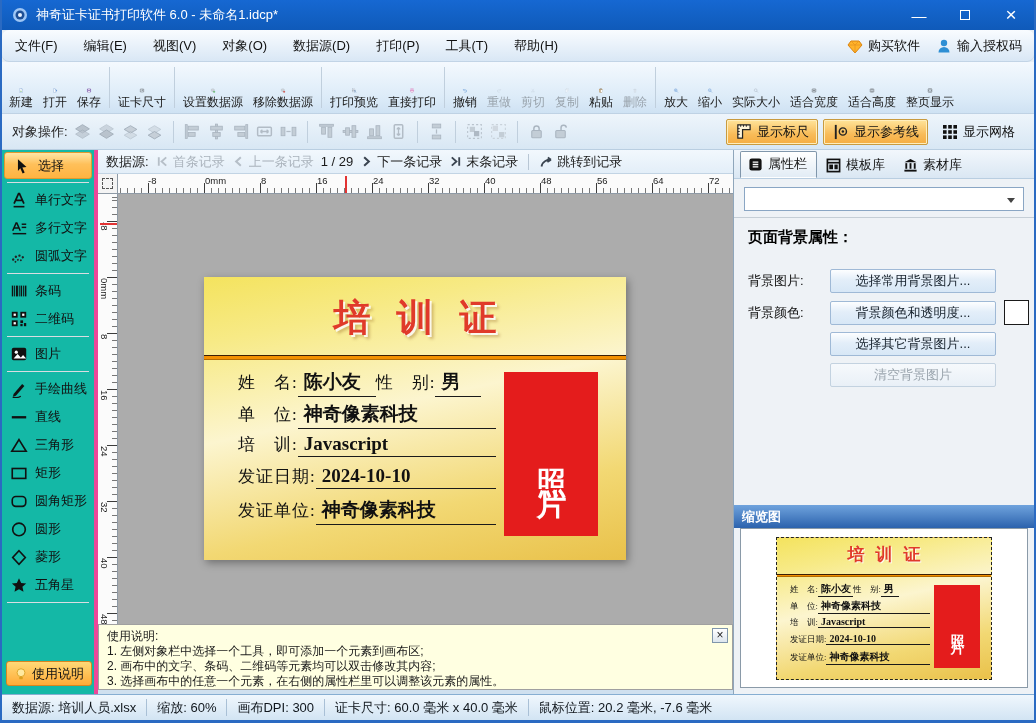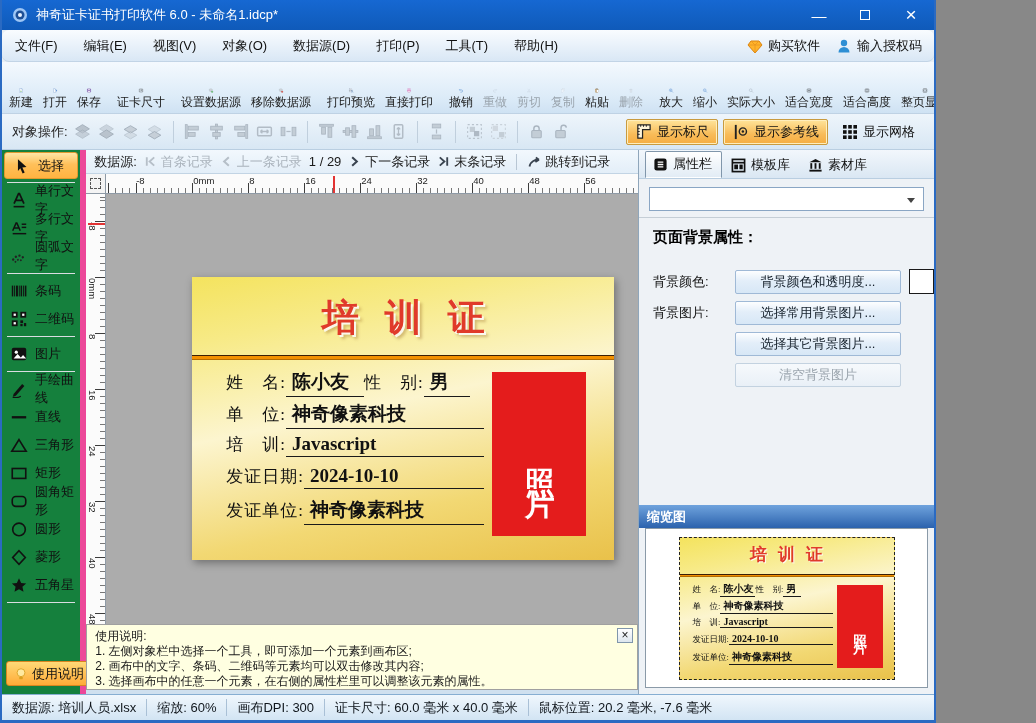--- a/index.html
+++ b/index.html
@@ -1,17 +1,17 @@
 <!DOCTYPE html>
 <html><head>
 <meta charset="utf-8">
 <style>
   * { box-sizing: border-box; margin: 0; padding: 0; }
   body { font-family: "Liberation Sans", "DejaVu Sans", sans-serif; background:#888; }
-  .window { width:936px; height:723px; position:relative; background:#e8eef4;
+  .window { width:1036px; height:723px; position:relative; background:#e8eef4;
             border-left:2px solid #2a6ac2; border-right:2px solid #2a6ac2; border-bottom:3px solid #2a6ac2; overflow:hidden; }
 
   
   .titlebar { height:30px; background:linear-gradient(#1668d2,#0f5ab9); display:flex; align-items:center; color:#fff; font-size:13px; }
   .titlebar .appicon { width:16px; height:16px; margin:0 8px 0 10px; }
   .wbtns { margin-left:auto; display:flex; height:100%; }
   .wbtn { width:46px; display:flex; align-items:center; justify-content:center; color:#fff; font-size:15px; }
   .wbtn .maxbox { width:10px; height:10px; border:1.4px solid #fff; display:block; }
 
   
@@ -33,21 +33,21 @@
   .osep { width:1px; height:22px; background:#c0cfdd; margin:0 4px; }
   .toggle { height:26px; display:flex; align-items:center; gap:5px; padding:0 8px; font-size:13px; color:#111;
             background:linear-gradient(#ffe49a,#f8bb58 60%,#f5ad41); border:1px solid #c99b3f; box-shadow:inset 0 0 0 1px #ffeebc; border-radius:2px; }
   .toggle.off { background:none; border:1px solid transparent; box-shadow:none; }
   .objbar .spacer { flex:1; }
 
   
   .workspace { display:flex; height:544px; }
 
   
-  .sidebar { width:96px; background:#15803d; border-right:6px solid #ec4899; position:relative; padding-top:2px; }
+  .sidebar { width:96px; background:#14b8a6; border-right:4px solid #ec4899; position:relative; padding-top:2px; }
   .tool { display:flex; align-items:center; gap:7px; height:28px; padding-left:8px; font-size:13px; color:#111; }
   .tool svg { flex:none; }
   .tool.active { background:linear-gradient(#ffe6a6,#ffc05a 45%,#ffb341); border:1px solid #e09a30; border-radius:3px; margin:0 2px 2px 2px; height:27px; }
   .tool-sep { height:1px; background:#d9dde2; margin:3px 5px; }
   .helpbtn { position:absolute; bottom:8px; left:4px; width:86px; height:25px; display:flex; align-items:center; justify-content:center; gap:4px;
              font-size:13px; color:#111; background:linear-gradient(#ffd977,#ffab37); border:1px solid #d9861f; border-radius:3px; }
 
   
   .center { width:635px; display:flex; flex-direction:column; background:#cfe0ef; }
 
@@ -781,27 +781,27 @@
           <span>素材库</span>
         </span>
       </div>
 
       <div class="dd"><span></span></div>
       <div class="psep"></div>
 
       <div class="sectitle">页面背景属性：</div>
 
       <div class="prow">
+        <span class="plabel">背景图片:</span>
+        <span class="pbtn">选择常用背景图片...</span>
+      </div>
+      <div class="prow">
         <span class="plabel">背景颜色:</span>
         <span class="pbtn">背景颜色和透明度...</span>
         <span class="swatch"></span>
-      </div>
-      <div class="prow">
-        <span class="plabel">背景图片:</span>
-        <span class="pbtn">选择常用背景图片...</span>
       </div>
       <div class="prow">
         <span class="plabel"></span>
         <span class="pbtn">选择其它背景图片...</span>
       </div>
       <div class="prow">
         <span class="plabel"></span>
         <span class="pbtn dis">清空背景图片</span>
       </div>
 

